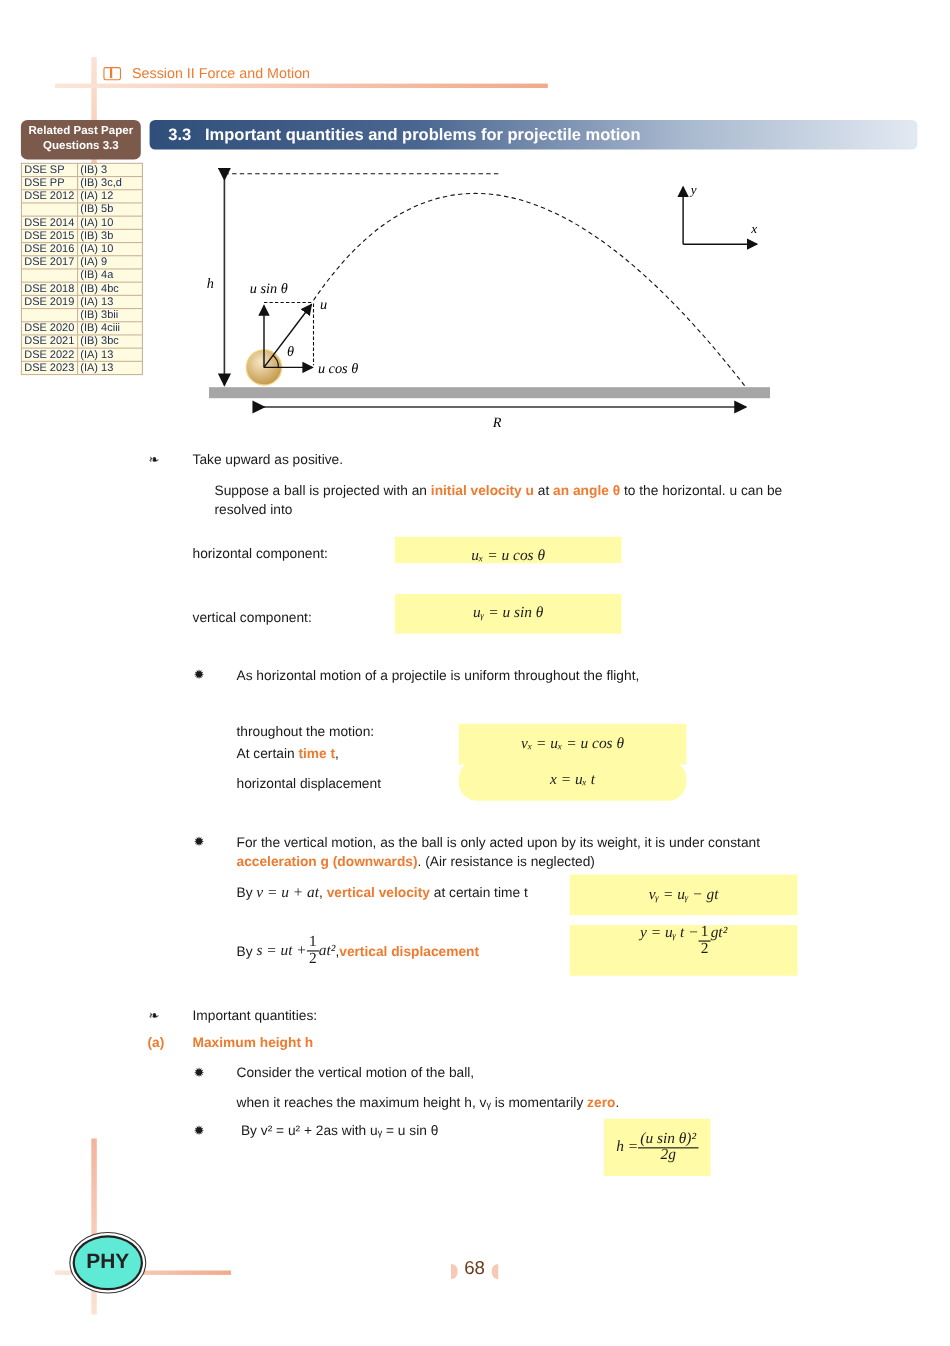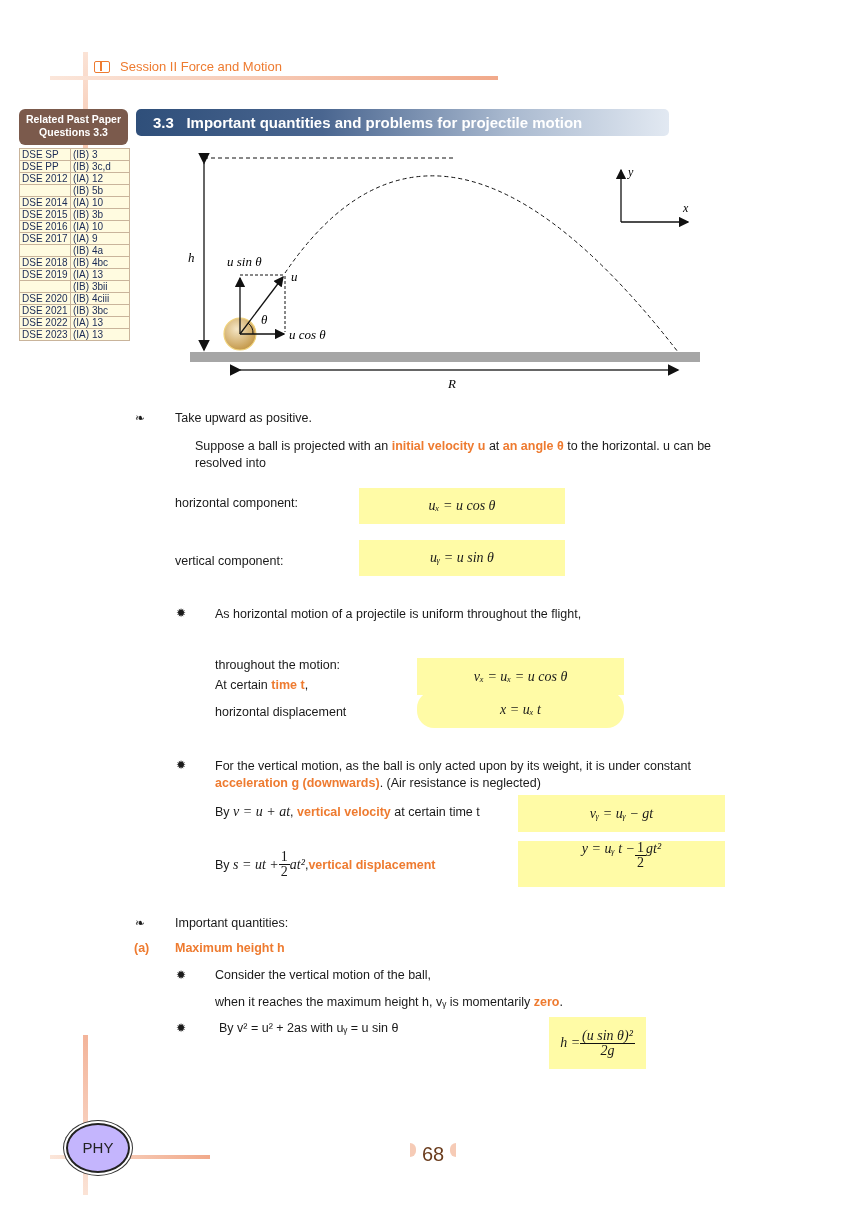--- a/index.html
+++ b/index.html
@@ -17,36 +17,36 @@
   .session { left:94px; top:59px; color:#ee7b30; font-size:13px; display:flex; align-items:center; gap:10px; }
   .book-icon { width:16px; height:12px; border:1.5px solid #ee7b30; border-radius:2px; position:relative; box-sizing:border-box; }
   .book-icon::after { content:""; position:absolute; left:5px; top:0; width:1.5px; height:9px; background:#ee7b30; }
   
   .related { left:19px; top:109px; width:109px; height:36px; background:#7b5a4c; color:#fff; border-radius:6px;
              font-weight:bold; font-size:10.5px; text-align:center; line-height:13px; padding-top:4px; box-sizing:border-box; }
   .ptable { left:19px; top:148px; width:111px; border-collapse:collapse; font-size:10px; color:#1a2a55;padding-left:31px; }
   .ptable td { border:1px solid #c9b49b; background:#fffbe0; padding:0 2px; height:11px; line-height:11px; }
   .ptable td.y { width:46px; }
   
-  .titlebar { left:136px; top:109px; width:533px; height:27px; border-radius:5px;
+  .titlebar { left:136px; top:109px; width:698px; height:27px; border-radius:5px;
               background:linear-gradient(90deg,#2f4f7a 0%,#4a6690 35%,#a9b9cf 70%,#e2e9f2 100%);
               color:#fff; font-weight:bold; font-size:15px; line-height:27px; padding-left:17px; box-sizing:border-box; }
   
   .diagram { left:185px; top:150px; width:530px; height:250px; }
   
   .bullet { font-family:"DejaVu Sans", sans-serif; font-size:12px; }
   .ybox { background:#fffba6; text-align:center; }
   .star { font-family:"DejaVu Sans", sans-serif; font-size:12px; }
   .frac { display:inline-flex; flex-direction:column; align-items:center; vertical-align:middle; line-height:14px; }
   .frac .num { border-bottom:1px solid #111; padding:0 2px; }
-  .page-num { left:410px; top:1143px; display:flex; align-items:flex-start; gap:6px; font-size:20px; color:#6b3d1e; }
+  .page-num { left:410px; top:1143px; display:flex; align-items:flex-end; gap:6px; font-size:17px; color:#6b3d1e; }
   .half-l { width:6px; height:14px; background:#f6cbb6; border-radius:0 8px 8px 0; }
   .half-r { width:6px; height:14px; background:#f6cbb6; border-radius:8px 0 0 8px; }
   .phy { left:66px; top:1123px; width:60px; height:46px; border:2px solid #222; border-radius:50%;
-         font-weight:normal; font-size:15px; line-height:46px; text-align:center; color:#222; background:#c4b5fd; box-shadow:0 0 0 2px #fff, 0 0 0 3px #333; }
+         font-weight:bold; font-size:19px; line-height:46px; text-align:center; color:#222; background:#5eead4; box-shadow:0 0 0 2px #fff, 0 0 0 3px #333; }
 </style>
 </head>
 <body>
 
 <div class="abs vline-top"></div>
 <div class="abs hline-top"></div>
 <div class="abs vline-bot"></div>
 <div class="abs hline-bot"></div>
 
 <div class="abs session">
@@ -176,21 +176,21 @@
 </svg>
 
 <div class="abs bullet" style="left:135px; top:411px;">❧</div>
 <div class="abs" style="left:175px; top:411px;">Take upward as positive.</div>
 
 <div class="abs" style="left:175px; top:438px; width:560px; line-height:17px;margin-left:20px;">
   <span>Suppose a ball is projected with an </span><span class="orange">initial velocity u</span><span> at </span><span class="orange">an angle θ</span><span> to the horizontal. u can be resolved into</span>
 </div>
 
 <div class="abs" style="left:175px; top:496px;">horizontal component:</div>
-<div class="abs ybox math" style="left:359px; top:488px; width:206px; height:36px; line-height:36px;">uₓ = u cos θ</div>
+<div class="abs ybox math" style="left:359px; top:488px; width:206px; height:24px; line-height:36px;">uₓ = u cos θ</div>
 
 <div class="abs" style="left:175px; top:554px;">vertical component:</div>
 <div class="abs ybox math" style="left:359px; top:540px; width:206px; height:36px; line-height:36px;">uᵧ = u sin θ</div>
 
 <div class="abs star" style="left:176px; top:606px;">✹</div>
 <div class="abs" style="left:215px; top:607px;">As horizontal motion of a projectile is uniform throughout the flight,</div>
 <div class="abs" style="left:215px; top:634px;margin-top:24px;">throughout the motion:</div>
 <div class="abs ybox math" style="left:417px; top:626px; width:207px; height:37px; line-height:37px;margin-top:32px;">vₓ = uₓ = u cos θ</div>
 
 <div class="abs" style="left:215px; top:678px;">

